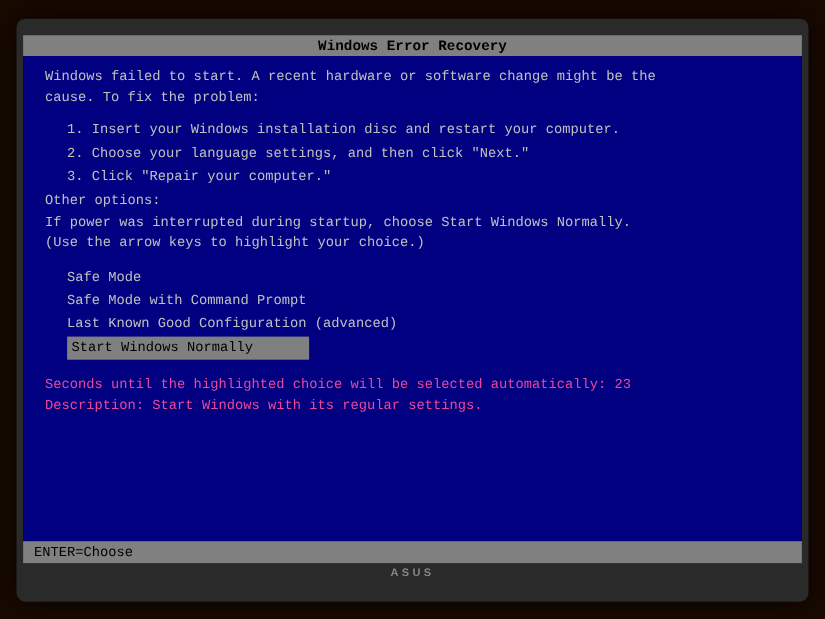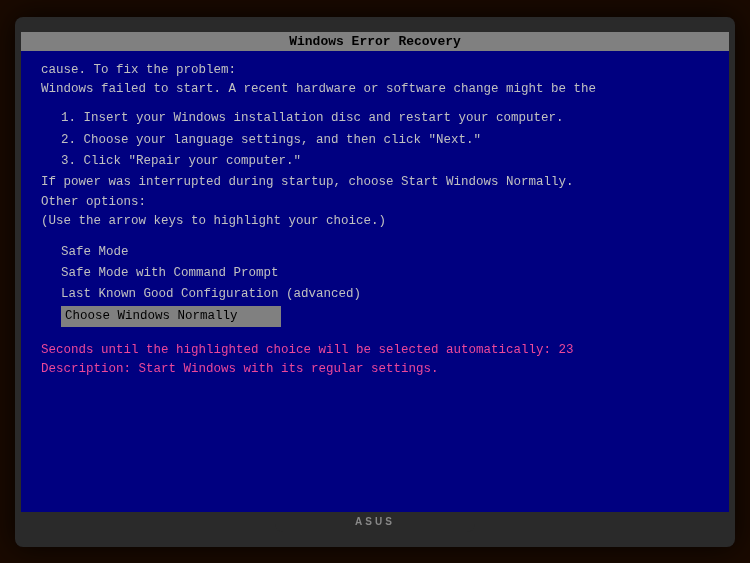--- a/index.html
+++ b/index.html
@@ -137,51 +137,54 @@
 </head>
 <body>
 
 <div class="monitor-outer">
   <div class="screen">
     <div class="title-bar">
       <span>Windows Error Recovery</span>
     </div>
     <div class="screen-content">
       <div class="intro-text">
+        <div>Windows failed to start. A recent hardware or software change might be the</div>
         <div>cause. To fix the problem:</div>
-        <div>Windows failed to start. A recent hardware or software change might be the</div>
       </div>
       <div class="numbered-list">
         <ul>
           <li>1.  Insert your Windows installation disc and restart your computer.</li>
           <li>2.  Choose your language settings, and then click "Next."</li>
           <li>3.  Click "Repair your computer."</li>
         </ul>
       </div>
       <div class="other-options">
+        <div>Other options:</div>
         <div>If power was interrupted during startup, choose Start Windows Normally.</div>
-        <div>Other options:</div>
         <div>(Use the arrow keys to highlight your choice.)</div>
       </div>
       <div class="menu-section">
         <div class="menu-item">
           <span>Safe Mode</span>
         </div>
         <div class="menu-item">
           <span>Safe Mode with Command Prompt</span>
         </div>
         <div class="menu-item">
           <span>Last Known Good Configuration (advanced)</span>
         </div>
         <div class="menu-item selected">
-          <span>Choose Windows Normally</span>
+          <span>Start Windows Normally</span>
         </div>
       </div>
       <div class="status-section">
         <div>Seconds until the highlighted choice will be selected automatically: 23</div>
         <div>Description: Start Windows with its regular settings.</div>
       </div>
+    </div>
+    <div class="bottom-bar">
+      <span>ENTER=Choose</span>
     </div>
   </div>
   <div class="monitor-base">
     <span class="brand-label">ASUS</span>
   </div>
 </div>
 
 </body></html>

